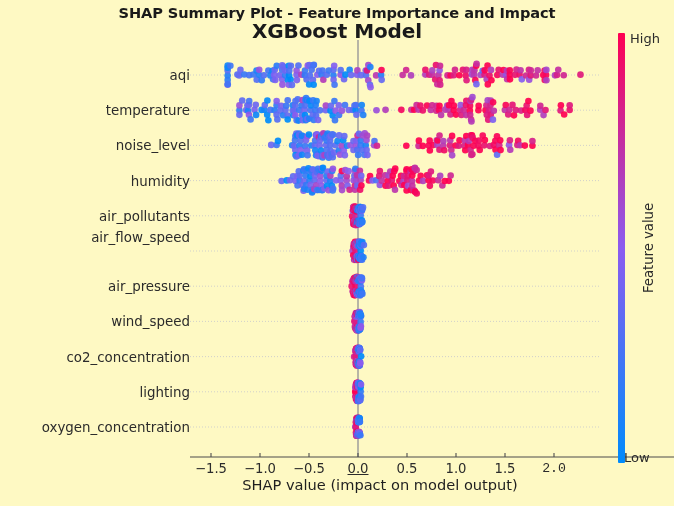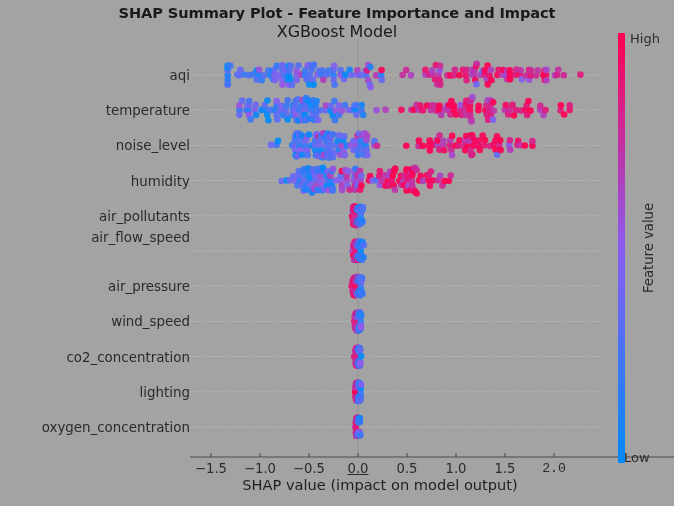--- a/index.html
+++ b/index.html
@@ -13,42 +13,42 @@
     width: 674px;
     height: 506px;
     overflow: hidden;
     position: relative;
     color: #262626;
   }
   #figure {
     position: relative;
     width: 674px;
     height: 506px;
-    background: #a3a3a3;
+    background: #fef9c3;
   }
 
   
   #title-block {
     position: absolute;
     left: 0;
     top: 4px;
     width: 674px;
     text-align: center;
     pointer-events: none;
   }
   #plot-title {
     font-size: 14.6px;
     font-weight: bold;
     color: #1a1a1a;
     line-height: 18px;
     letter-spacing: -0.1px;
   }
   #plot-subtitle {
-    font-size: 16px;
-    font-weight: normal;
+    font-size: 20px;
+    font-weight: bold;
     color: #1a1a1a;
     line-height: 19px;
     letter-spacing: -0.1px;
   }
 
   
   #axes {
     position: absolute;
     left: 0;
     top: 0;

